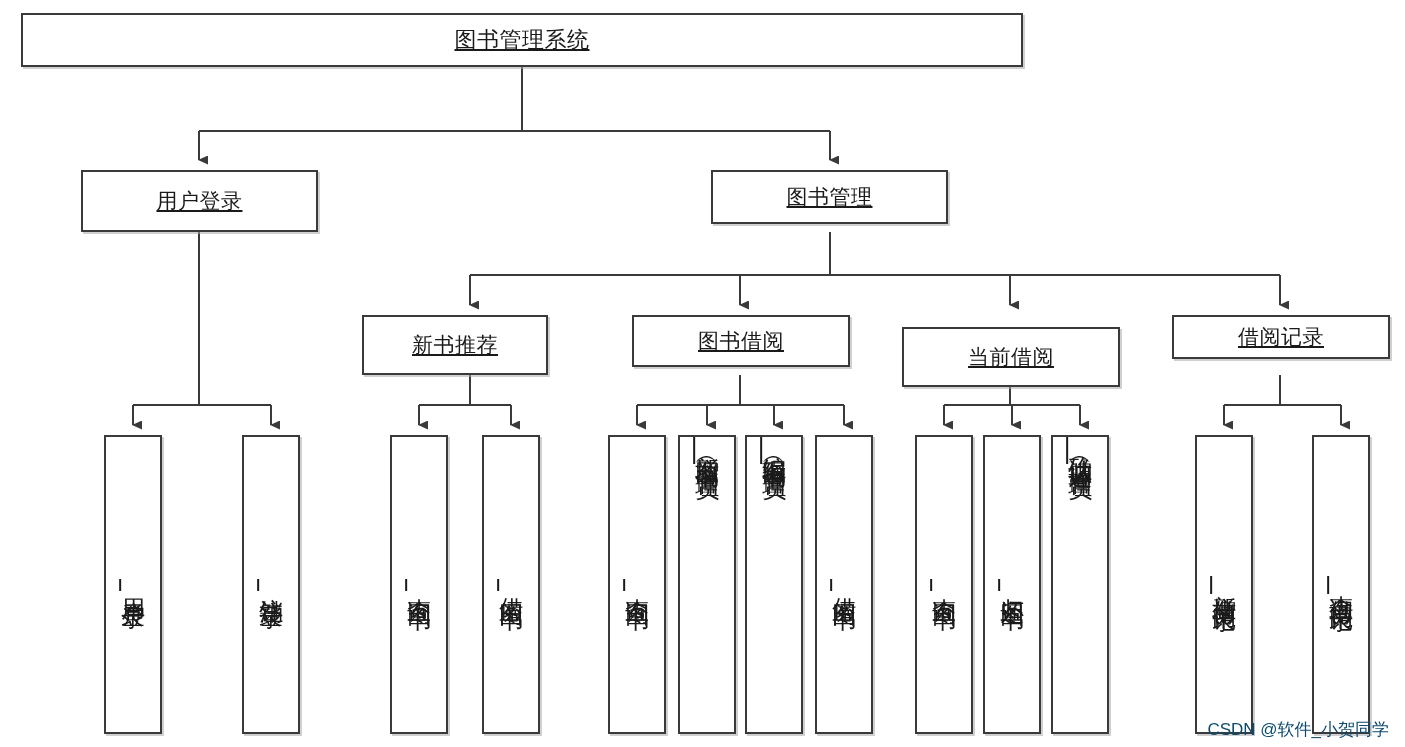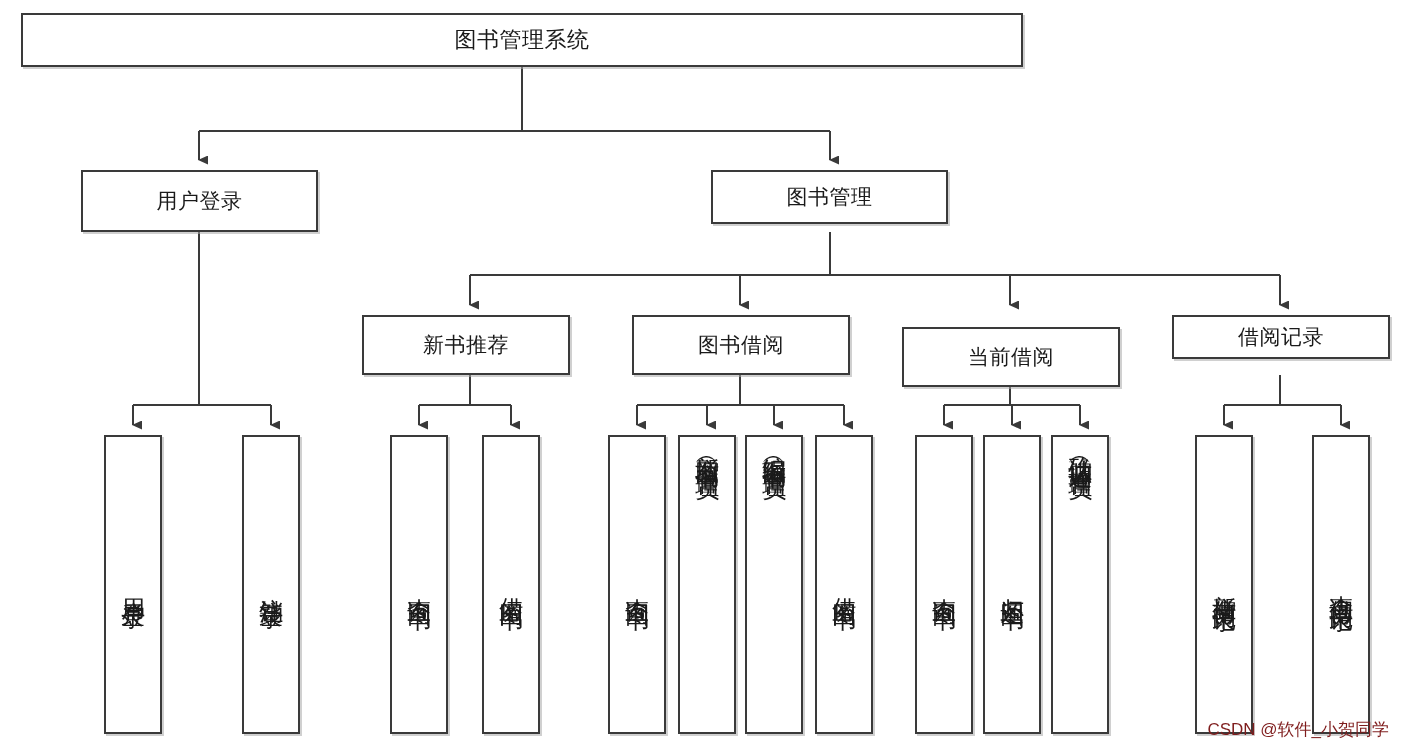--- a/index.html
+++ b/index.html
@@ -34,20 +34,21 @@
     align-items: center;
     justify-content: center;
     color: #1a1a1a;
     z-index: 2;
   }
   .node-label {
     display: block;
     line-height: 1.18;
     letter-spacing: 0.5px;
     white-space: nowrap;
+    text-decoration: underline;
   }
   .node.horizontal .node-label {
     font-size: 21px;
   }
   .node.root .node-label {
     font-size: 22px;
   }
   .node.vertical {
     align-items: flex-start;
     justify-content: center;
@@ -61,21 +62,21 @@
     white-space: nowrap;
   }
   .node.vertical.centered {
     align-items: center;
   }
   .watermark {
     position: absolute;
     right: 16px;
     bottom: 6px;
     font-size: 17px;
-    color: #7f1d1d;
+    color: #0c4a6e;
     z-index: 5;
     white-space: nowrap;
     font-family: "Liberation Sans", "DejaVu Sans", sans-serif;
   }
 </style>
 </head>
 <body>
 
 <div id="canvas">
 
@@ -134,25 +135,25 @@
   </div>
 
   <div class="node horizontal" style="left:81px; top:170px; width:237px; height:62px;">
     <span class="node-label">用户登录</span>
   </div>
 
   <div class="node horizontal" style="left:711px; top:170px; width:237px; height:54px;">
     <span class="node-label">图书管理</span>
   </div>
 
-  <div class="node horizontal" style="left:362px; top:315px; width:208px; height:60px;">
+  <div class="node horizontal" style="left:362px; top:315px; width:186px; height:60px;">
     <span class="node-label">新书推荐</span>
   </div>
 
-  <div class="node horizontal" style="left:632px; top:315px; width:218px; height:60px;">
+  <div class="node horizontal" style="left:632px; top:315px; width:218px; height:52px;">
     <span class="node-label">图书借阅</span>
   </div>
 
   <div class="node horizontal" style="left:902px; top:315px; width:218px; height:60px;margin-top:12px;">
     <span class="node-label">当前借阅</span>
   </div>
 
   <div class="node horizontal" style="left:1172px; top:315px; width:218px; height:44px;">
     <span class="node-label">借阅记录</span>
   </div>

